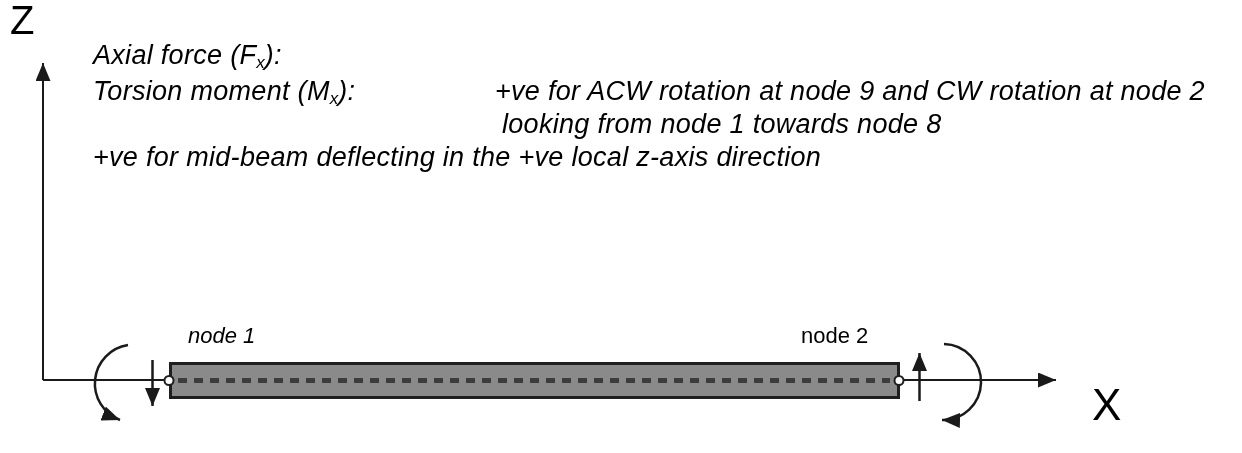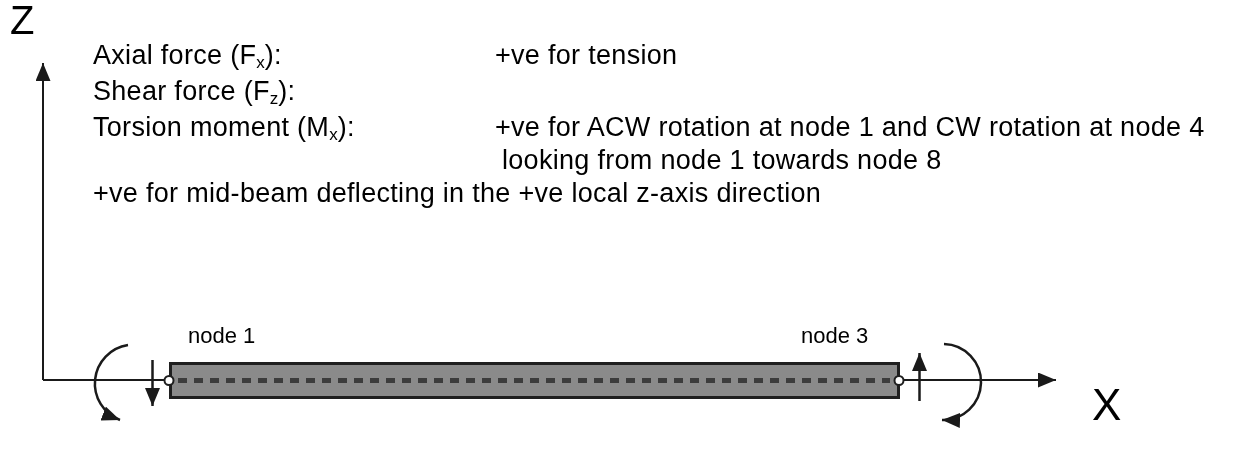--- a/index.html
+++ b/index.html
@@ -15,80 +15,76 @@
   
   .conventions {
     position: absolute;
     left: 93px;
     top: 39px;
     width: 1145px;
     font-size: 27px;
     letter-spacing: 0.3px;
     line-height: 33px;
   }
-  .conv-row { display: flex; align-items: flex-start; }
+  .conv-row { display: flex; align-items: flex-start; font-style: italic; }
   .conv-term { width: 402px; flex: 0 0 402px; white-space: nowrap; }
   .conv-desc { flex: 1 1 auto; }
   .conv-desc .line { white-space: nowrap; }
   .conv-desc .line.cont { padding-left: 7px; }
   .sub {
     font-size: 17px;
     position: relative;
     top: 4px;
     letter-spacing: 0;
   }
   
   .axis-label { position: absolute; line-height: 1; white-space: nowrap; }
   .axis-label.z { left: 10px; top: 0px; font-size: 40px; }
   .axis-label.x { left: 1092px; top: 383px; font-size: 44px; }
   
   .node-label { position: absolute; line-height: 1; font-size: 22px; white-space: nowrap; }
-  .node-label.n1 { left: 188px; top: 325px; }
+  .node-label.n1 { left: 188px; top: 325px; font-style: italic; }
   .node-label.n2 { left: 801px; top: 325px; }
   
   .drawing { position: absolute; left: 0; top: 0; width: 1242px; height: 453px; }
 </style>
 </head>
 <body>
 
 <div class="stage">
 
   <div class="conventions">
 
     <div class="conv-row">
       <div class="conv-term"><span>Axial force (F</span><span class="sub">x</span><span>):</span></div>
-      <div class="conv-desc">
-        <div class="line">+ve for tension</div>
-      </div>
     </div>
 
     <div class="conv-row">
-      <div class="conv-term"><span>Shear force (F</span><span class="sub">z</span><span>):</span></div>
     </div>
 
     <div class="conv-row">
       <div class="conv-term"><span>Torsion moment (M</span><span class="sub">x</span><span>):</span></div>
       <div class="conv-desc">
-        <div class="line">+ve for ACW rotation at node 1 and CW rotation at node 4</div>
+        <div class="line">+ve for ACW rotation at node 9 and CW rotation at node 2</div>
         <div class="line cont">looking from node 1 towards node 8</div>
       </div>
     </div>
 
     <div class="conv-row">
       <div class="conv-desc">
         <div class="line">+ve for mid-beam deflecting in the +ve local z-axis direction</div>
       </div>
     </div>
 
   </div>
 
   <div class="axis-label z">Z</div>
   <div class="axis-label x">X</div>
   <div class="node-label n1">node 1</div>
-  <div class="node-label n2">node 3</div>
+  <div class="node-label n2">node 2</div>
 
   <svg class="drawing" viewBox="0 0 1242 453" xmlns="http://www.w3.org/2000/svg">
     <defs>
       <marker id="ah" markerUnits="userSpaceOnUse" markerWidth="19" markerHeight="16" refX="18" refY="7.5" orient="auto">
         <polygon points="0,0 18,7.5 0,15" fill="#1a1a1a"></polygon>
       </marker>
     </defs>
 
     <line x1="43" y1="380" x2="43" y2="63" stroke="#1a1a1a" stroke-width="2" marker-end="url(#ah)"></line>
 

